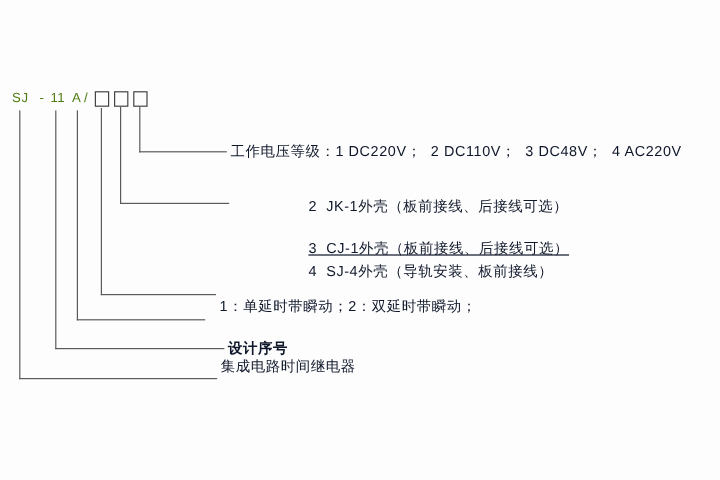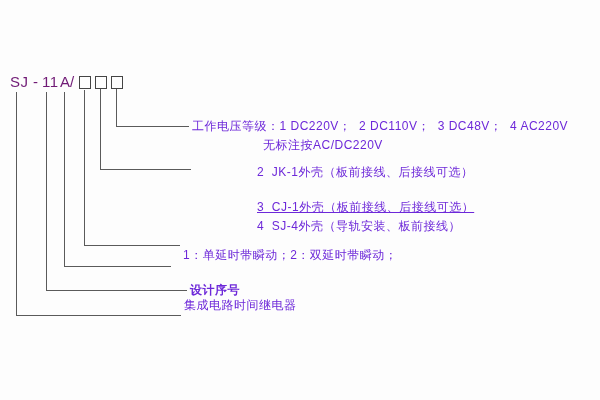--- a/index.html
+++ b/index.html
@@ -11,43 +11,43 @@
     position: relative;
     width: 600px;
     height: 400px;
     background: #fdfdfd;
     font-family: "Liberation Sans", "DejaVu Sans", sans-serif;
     color: #3c3c3c;
     overflow: hidden;
   }
   .code-piece {
     position: absolute;
-    font-size: 15px;
+    font-size: 11px;
     line-height: 16px;
-    color: #701a75;
+    color: #4d7c0f;
     letter-spacing: 0.5px;
     white-space: pre;
   }
   .code-box {
     position: absolute;
     width: 10px;
     height: 11px;
     border: 1px solid #444444;
     background: transparent;
   }
   .connector {
     position: absolute;
     border-left: 1px solid #5a5a5a;
     border-bottom: 1px solid #5a5a5a;
   }
   .lbl {
     position: absolute;
     font-size: 12px;
     line-height: 13px;
-    color: #6d28d9;
+    color: #0f172a;
     white-space: pre;
     letter-spacing: 0.5px;
     text-align: right;
   }
 </style>
 </head>
 <body>
 
 <div class="canvas">
 
@@ -62,21 +62,20 @@
   <span class="code-box" style="left:111px; top:76px;"></span>
 
   <div class="connector" style="left:116px; top:89px; width:72px; height:37px;"></div>
   <div class="connector" style="left:100px; top:89px; width:90px; height:80px;"></div>
   <div class="connector" style="left:84px; top:90px; width:95px; height:155px;"></div>
   <div class="connector" style="left:64px; top:92px; width:106px; height:174px;"></div>
   <div class="connector" style="left:46px; top:92px; width:140px; height:198px;"></div>
   <div class="connector" style="left:16px; top:92px; width:164px; height:223px;"></div>
 
   <div class="lbl" style="left:192px; top:120px;">工作电压等级：1 DC220V；  2 DC110V；  3 DC48V；  4 AC220V</div>
-  <div class="lbl" style="left:263px; top:139px;">无标注按AC/DC220V</div>
 
   <div class="lbl" style="left:257px; top:166px;">2  JK-1外壳（板前接线、后接线可选）</div>
   <div class="lbl" style="left:257px; top:201px;text-decoration:underline;">3  CJ-1外壳（板前接线、后接线可选）</div>
   <div class="lbl" style="left:257px; top:220px;">4  SJ-4外壳（导轨安装、板前接线）</div>
 
   <div class="lbl" style="left:183px; top:249px;">1：单延时带瞬动；2：双延时带瞬动；</div>
   <div class="lbl" style="left:190px; top:284px;font-weight:bold;">设计序号</div>
   <div class="lbl" style="left:184px; top:299px;">集成电路时间继电器</div>
 
 </div>

